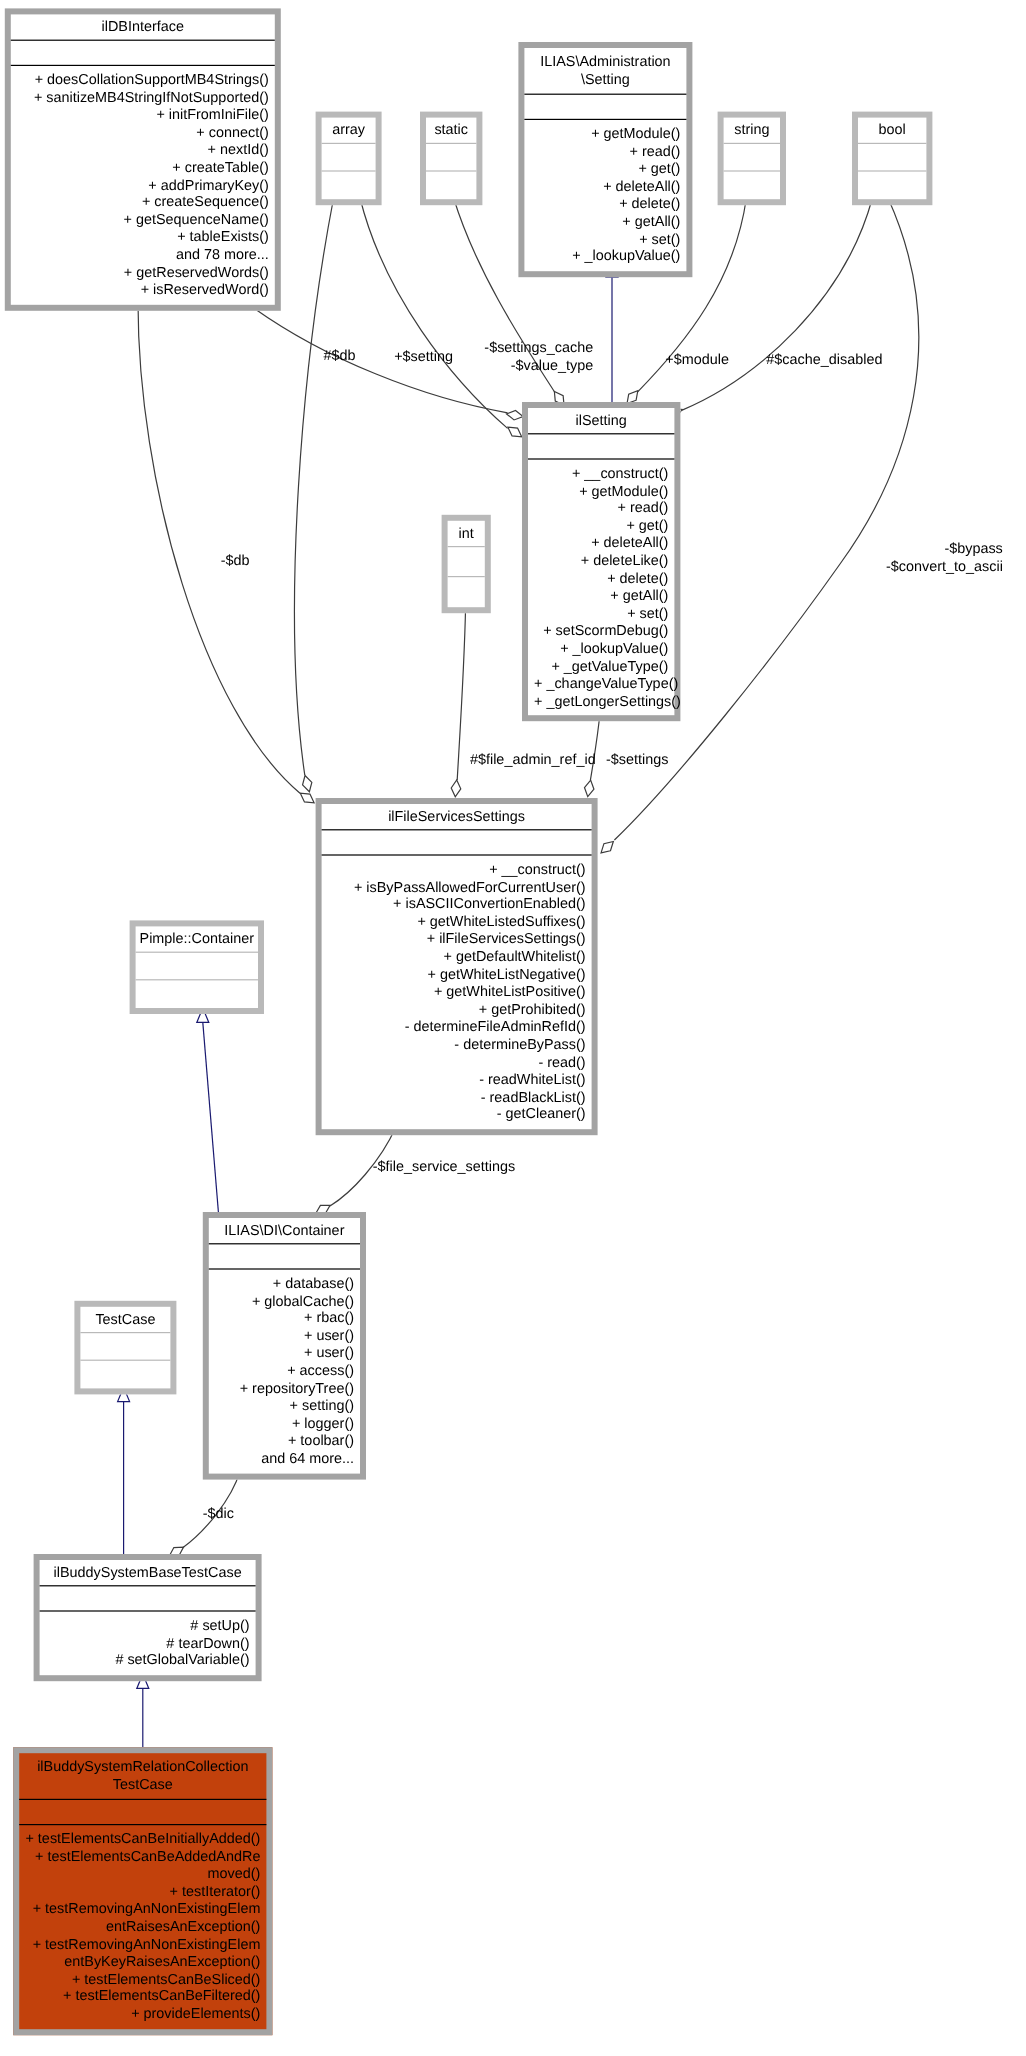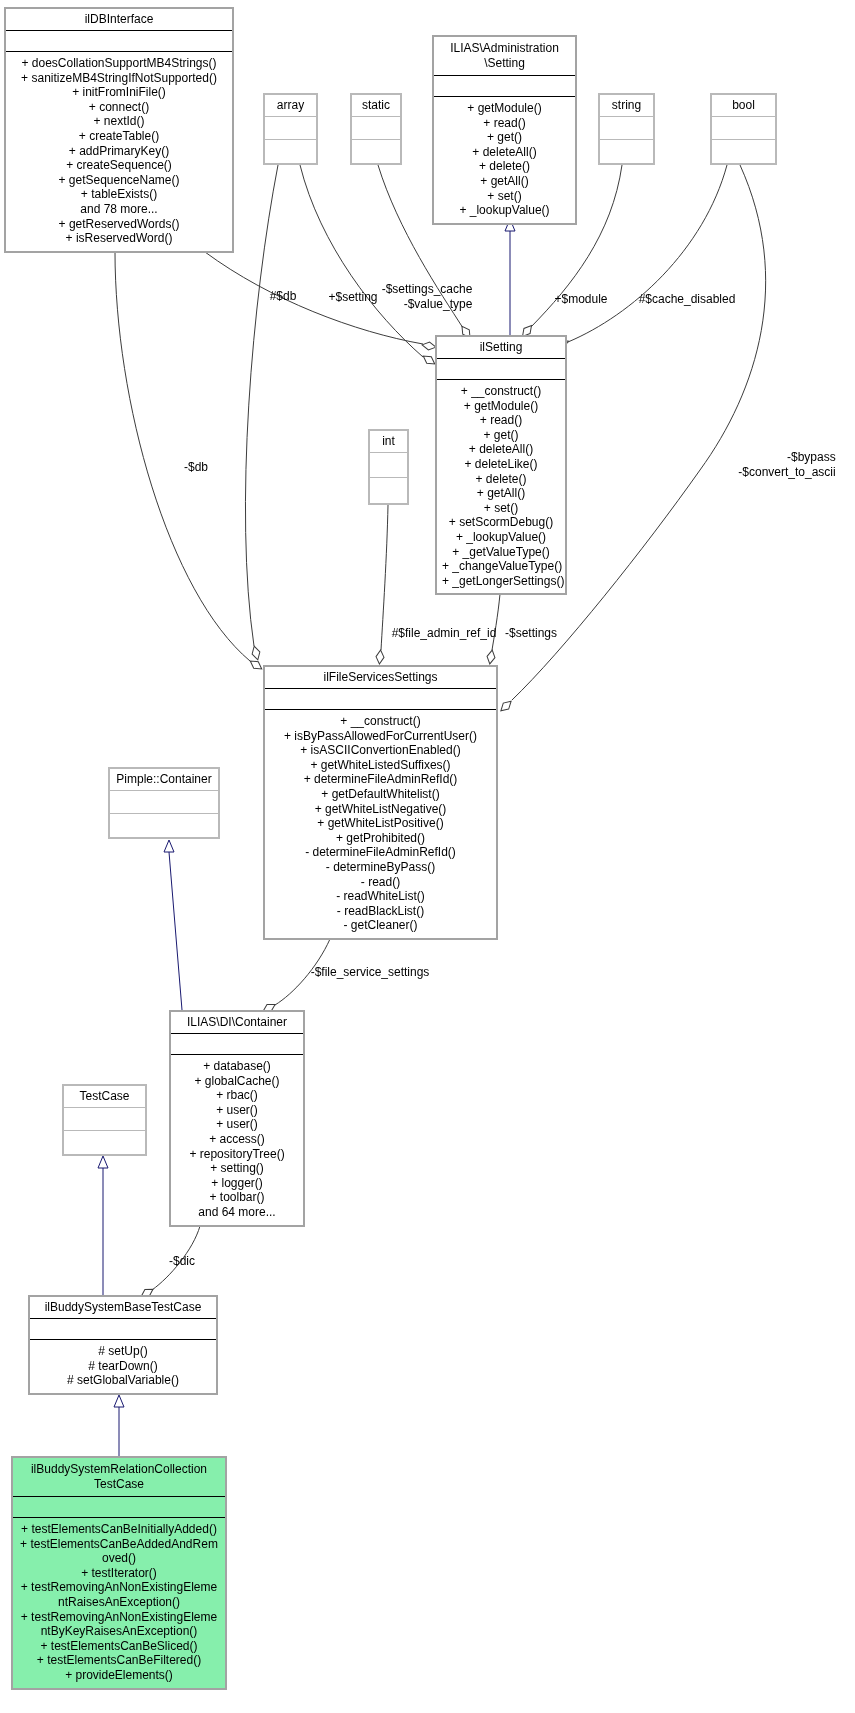--- a/index.html
+++ b/index.html
@@ -1,31 +1,31 @@
 <!DOCTYPE html>
 <html><head>
 <meta charset="utf-8">
 <style>
   *{box-sizing:border-box;margin:0;padding:0}
   html,body{background:#fff}
   body{font-family:"Liberation Sans","DejaVu Sans",sans-serif;color:#000}
   #diagram{position:relative;width:855px;height:1713px;background:#fff;overflow:hidden}
   #edges{position:absolute;left:0;top:0;width:855px;height:1713px}
-  .uml-box{position:absolute;background:#fff;border:2px solid #a3a3a3;font-size:12px;line-height:13px}
+  .uml-box{position:absolute;background:#fff;border:5px solid #a3a3a3;font-size:12px;line-height:13px}
   .uml-box.external{border-color:#b9b9b9}
-  .uml-box.current{background:#86efac}
+  .uml-box.current{background:#c2410c}
   .uml-title{text-align:center;padding:4px 3px;border-bottom:1px solid #000}
   .uml-title div{line-height:15px}
   .external .uml-title{border-bottom-color:#b9b9b9}
   .uml-attrs{height:21px;border-bottom:1px solid #000}
   .uml-row{height:23px}
   .uml-row.mid{border-bottom:1px solid #b9b9b9}
   .int-box .uml-row{height:25px}
   .int-box .uml-row.mid{border-bottom:1px solid #b9b9b9}
-  .uml-methods{list-style:none;padding:4px 5px 5px 5px;text-align:center}
+  .uml-methods{list-style:none;padding:4px 5px 5px 5px;text-align:right}
   .uml-methods li{line-height:14.6px;white-space:nowrap}
   .uml-methods.wrap li{white-space:normal;overflow-wrap:anywhere;word-break:break-all}
   .edge-label{position:absolute;transform:translateX(-50%);font-size:12px;line-height:15px;text-align:right;white-space:nowrap}
 </style>
 </head>
 <body>
 
 <div id="diagram">
 
   <svg id="edges" width="855" height="1713" viewBox="0 0 855 1713">
@@ -159,21 +159,21 @@
   </div>
 
   <div class="uml-box" style="left:263px;top:665px;width:235px">
     <div class="uml-title">ilFileServicesSettings</div>
     <div class="uml-attrs"></div>
     <ul class="uml-methods">
         <li>+ __construct()</li>
         <li>+ isByPassAllowedForCurrentUser()</li>
         <li>+ isASCIIConvertionEnabled()</li>
         <li>+ getWhiteListedSuffixes()</li>
-        <li>+ determineFileAdminRefId()</li>
+        <li>+ ilFileServicesSettings()</li>
         <li>+ getDefaultWhitelist()</li>
         <li>+ getWhiteListNegative()</li>
         <li>+ getWhiteListPositive()</li>
         <li>+ getProhibited()</li>
         <li>- determineFileAdminRefId()</li>
         <li>- determineByPass()</li>
         <li>- read()</li>
         <li>- readWhiteList()</li>
         <li>- readBlackList()</li>
         <li>- getCleaner()</li>
@@ -233,21 +233,21 @@
         <li>+ testRemovingAnNonExistingElementRaisesAnException()</li>
         <li>+ testRemovingAnNonExistingElementByKeyRaisesAnException()</li>
         <li>+ testElementsCanBeSliced()</li>
         <li>+ testElementsCanBeFiltered()</li>
         <li>+ provideElements()</li>
       </ul>
   </div>
 
   <div class="edge-label" style="left:283px;top:289px">#$db</div>
   <div class="edge-label" style="left:353px;top:290px">+$setting</div>
-  <div class="edge-label" style="left:427px;top:282px">
+  <div class="edge-label" style="left:449px;top:282px">
       <div>-$settings_cache</div>
       <div>-$value_type</div>
     </div>
   <div class="edge-label" style="left:581px;top:292px">+$module</div>
   <div class="edge-label" style="left:687px;top:292px">#$cache_disabled</div>
   <div class="edge-label" style="left:196px;top:460px">-$db</div>
   <div class="edge-label" style="left:444px;top:626px">#$file_admin_ref_id</div>
   <div class="edge-label" style="left:531px;top:626px">-$settings</div>
   <div class="edge-label" style="left:787px;top:450px">
       <div>-$bypass</div>

